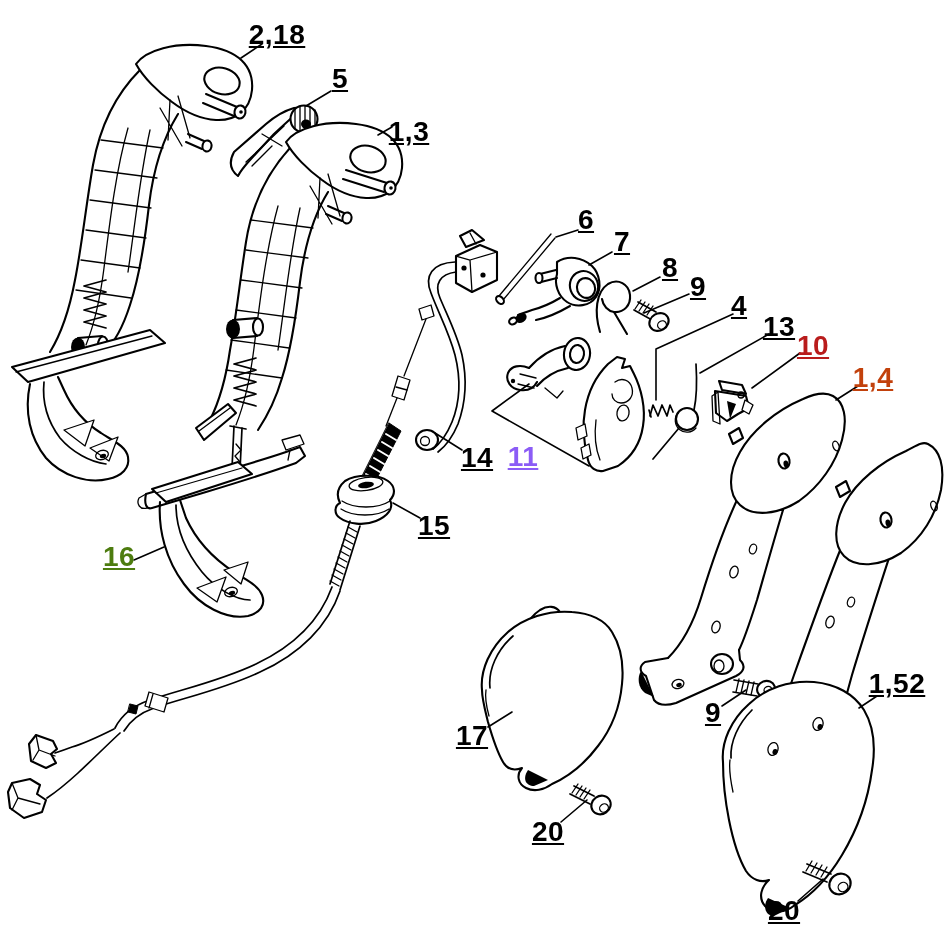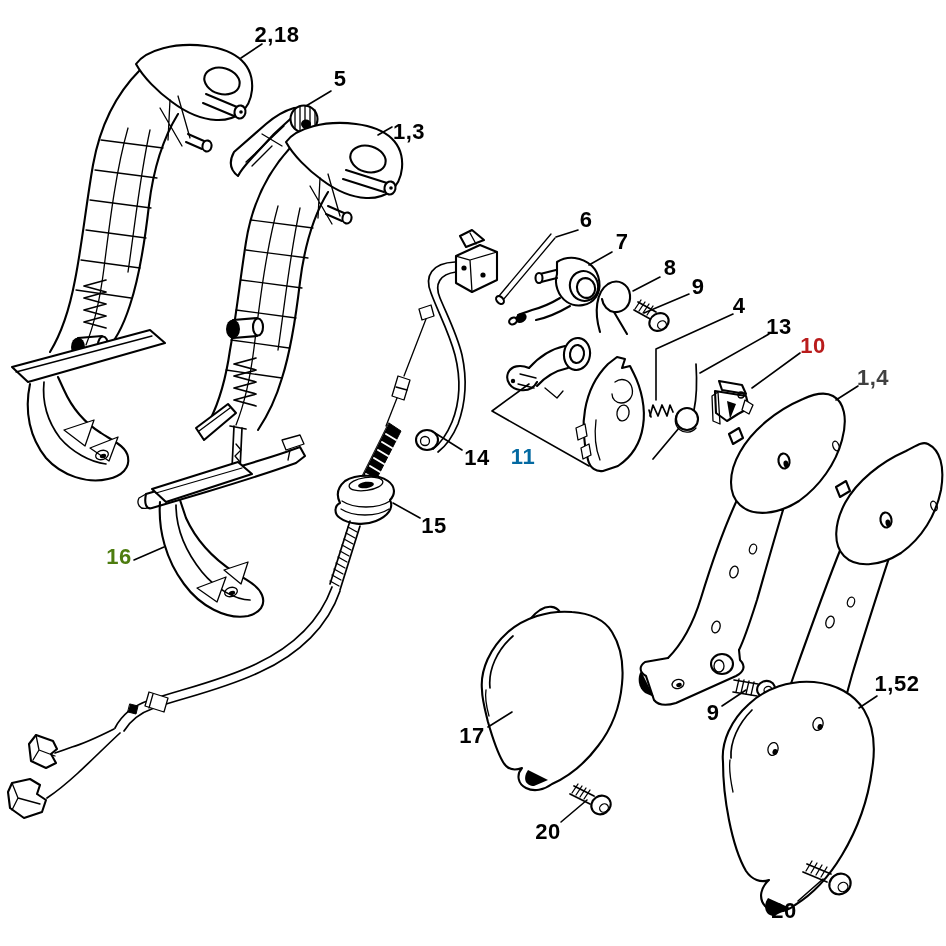--- a/index.html
+++ b/index.html
@@ -8,21 +8,21 @@
   #art{position:absolute;left:0;top:0;}
   #art path,#art line,#art ellipse,#art circle,#art polyline{
     stroke:#000;stroke-width:2.1;fill:none;stroke-linecap:round;stroke-linejoin:round;}
   #art .thin{stroke-width:1.3;}
   #art .mid{stroke-width:1.7;}
   #art .w{fill:#fff;}
   #art .k{fill:#000;stroke:none;}
   #art .kk{fill:#000;stroke:#000;stroke-width:1;}
   #leaders polyline{fill:none;stroke:#000;stroke-width:1.6;}
   #labels .callout{position:absolute;transform:translate(-50%,-50%);
-    font-weight:bold;font-size:22px;color:#000;letter-spacing:.5px;white-space:nowrap;}
+    font-weight:bold;font-size:28px;color:#000;letter-spacing:.5px;white-space:nowrap;text-decoration:underline;}
 </style>
 </head>
 <body>
 
 <div class="stage">
 <svg id="art" width="946" height="946" viewBox="0 0 946 946">
 
   <g>
 
     <path d="M 30,384 C 24,412 30,438 46,458 C 62,476 88,484 108,479 C 122,476 130,468 128,457 C 126,446 113,441 101,433 C 85,423 72,408 64,390 L 58,377"></path>
@@ -350,23 +350,23 @@
       <div class="callout" style="left: 277px; top: 35px; color: rgb(0, 0, 0);">2,18</div>
       <div class="callout" style="left: 340px; top: 79px; color: rgb(0, 0, 0);">5</div>
       <div class="callout" style="left: 409px; top: 132px; color: rgb(0, 0, 0);">1,3</div>
       <div class="callout" style="left: 586px; top: 220px; color: rgb(0, 0, 0);">6</div>
       <div class="callout" style="left: 622px; top: 242px; color: rgb(0, 0, 0);">7</div>
       <div class="callout" style="left: 670px; top: 268px; color: rgb(0, 0, 0);">8</div>
       <div class="callout" style="left: 698px; top: 287px; color: rgb(0, 0, 0);">9</div>
       <div class="callout" style="left: 739px; top: 306px; color: rgb(0, 0, 0);">4</div>
       <div class="callout" style="left: 779px; top: 327px; color: rgb(0, 0, 0);">13</div>
       <div class="callout" style="left: 813px; top: 346px; color: #b91c1c;">10</div>
-      <div class="callout" style="left: 873px; top: 378px; color: #404040;">1,4</div>
+      <div class="callout" style="left: 873px; top: 378px; color: #c2410c;">1,4</div>
       <div class="callout" style="left: 477px; top: 458px; color: rgb(0, 0, 0);">14</div>
-      <div class="callout" style="left: 523px; top: 457px; color: #0369a1;">11</div>
+      <div class="callout" style="left: 523px; top: 457px; color: #8b5cf6;">11</div>
       <div class="callout" style="left: 434px; top: 526px; color: rgb(0, 0, 0);">15</div>
       <div class="callout" style="left: 119px; top: 557px; color: #4d7c0f;">16</div>
       <div class="callout" style="left: 472px; top: 736px; color: rgb(0, 0, 0);">17</div>
       <div class="callout" style="left: 713px; top: 713px; color: rgb(0, 0, 0);">9</div>
       <div class="callout" style="left: 897px; top: 684px; color: rgb(0, 0, 0);">1,52</div>
       <div class="callout" style="left: 548px; top: 832px; color: rgb(0, 0, 0);">20</div>
       <div class="callout" style="left: 784px; top: 911px; color: rgb(0, 0, 0);">20</div>
     </div>
 </div>
 

